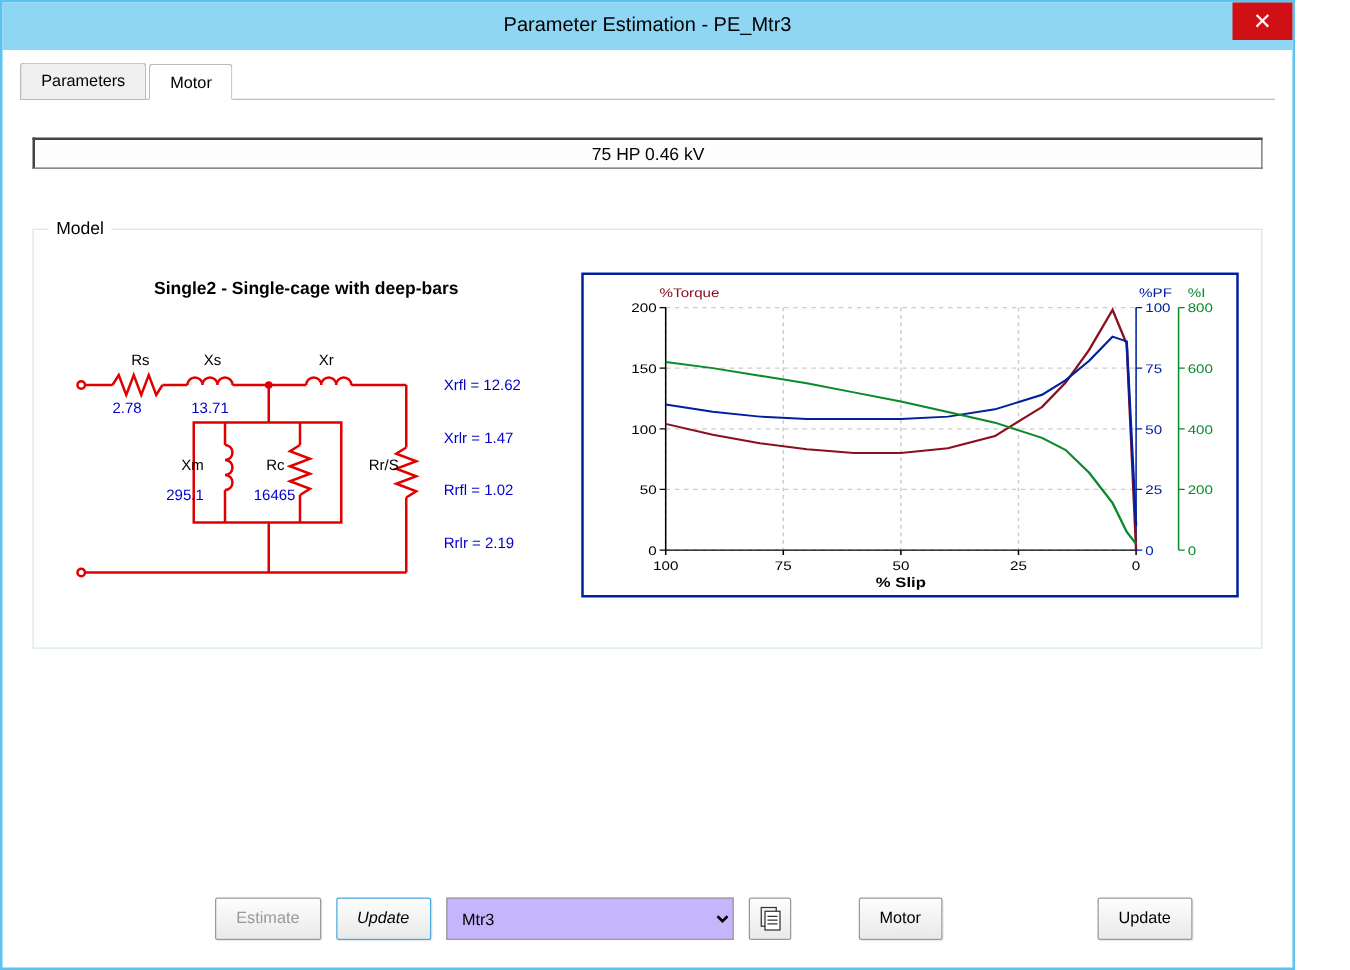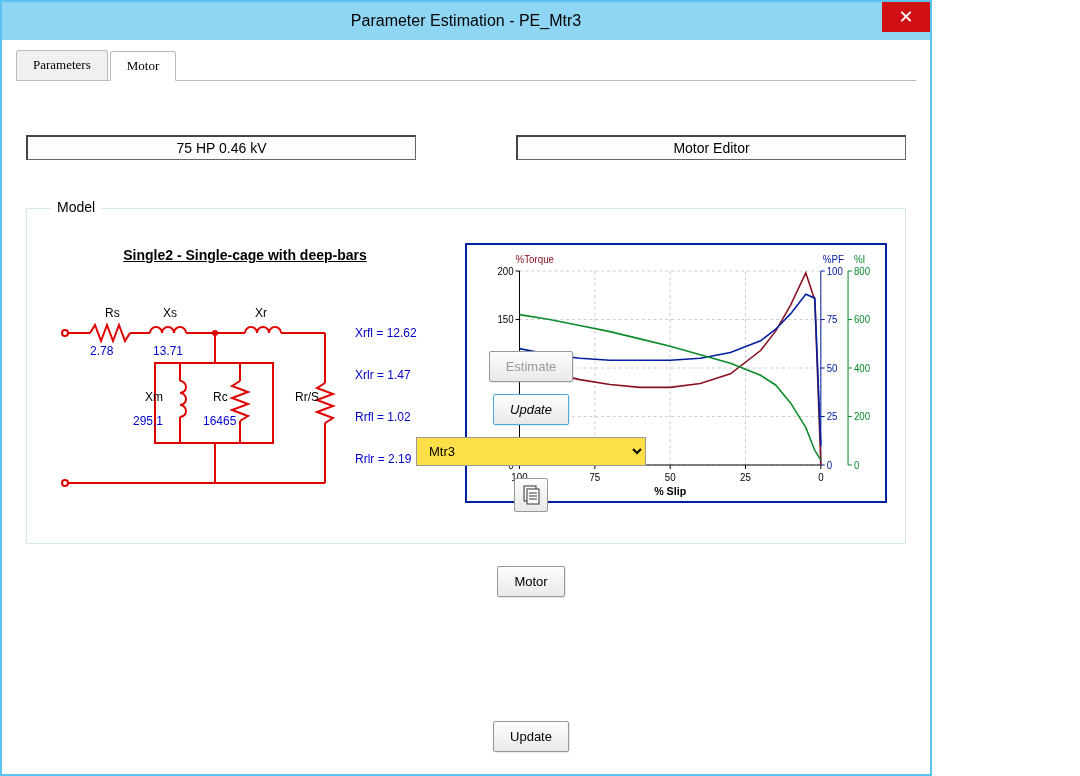--- a/index.html
+++ b/index.html
@@ -4,21 +4,21 @@
 <style>
   * { box-sizing: border-box; }
   body {
     margin: 0;
     font-family: "Segoe UI", Tahoma, sans-serif;
     font-size: 13px;
     background: #fff;
     color: #000;
   }
   .window {
-    width: 932px;
+    width: 1036px;
     height: 776px;
     border: 2px solid #5ac3f0;
     background: #fff;
     position: relative;
   }
   .titlebar {
     height: 38px;
     background: #8fd6f5;
     display: flex;
     align-items: center;
@@ -44,21 +44,20 @@
     font-family: Arial, sans-serif;
     line-height: 1;
     cursor: pointer;
   }
   .client {
     padding: 10px 14px 14px 14px;
   }
   .tabs {
     display: flex;
     border-bottom: 1px solid #bbb;
-    font-family: Liberation Serif, serif;
   }
   .tab {
     padding: 6px 16px;
     border: 1px solid #bbb;
     background: #f0f0f0;
     border-bottom: none;
     cursor: pointer;
     margin-right: 2px;
     border-radius: 3px 3px 0 0;
     font-size: 13px;
@@ -76,43 +75,41 @@
   }
   .info-box {
     border: 1px solid #666;
     border-top: 2px solid #444;
     border-left: 2px solid #444;
     background: #fdfdfd;
     padding: 3px 12px;
     text-align: center;
     font-size: 14px;
     flex: 1;
-    margin-top: 24px;
   }
   .fieldset {
     margin: 48px 10px 0 10px;
     border: 1px solid #d5e7ef;
     padding: 24px 18px 40px 18px;
     position: relative;
   }
   .legend {
     position: absolute;
     top: -10px;
-    left: 24px;
+    left: 12px;
     background: #fff;
     padding: 0 6px;
     font-size: 14px;
   }
   .model-body {
     display: flex;
     gap: 20px;
   }
   .circuit-col {
     flex: 0 0 400px;
-    text-decoration: underline;
   }
   .circuit-title {
     text-align: center;
     font-weight: 600;
     font-size: 14px;
     margin: 14px 0 10px 0;
   }
   .circuit-svg {
     display: block;
   }
@@ -124,24 +121,22 @@
     height: 260px;
     position: relative;
     margin-top: 10px;
   }
   .button-bar {
     position: absolute;
     bottom: 22px;
     left: 0;
     right: 0;
     display: flex;
-    align-items: center;
     gap: 12px;
     padding: 0 40px 0 170px;
-    flex-direction: column;
   }
   .btn {
     padding: 7px 16px;
     border: 1px solid #999;
     background: linear-gradient(#fdfdfd,#e9e9e9);
     cursor: pointer;
     font-size: 13px;
     border-radius: 2px;
     box-shadow: 1px 1px 0 rgba(0,0,0,0.08);
   }
@@ -151,21 +146,21 @@
   }
   .btn.primary-outline {
     border: 1px solid #4aa8e0;
     font-style: italic;
   }
   select.motor-select {
     padding: 5px 8px;
     border: 1px solid #999;
     width: 230px;
     font-size: 13px;
-    background: #fde047;
+    background: #c4b5fd;
   }
   .icon-btn {
     width: 34px;
     height: 34px;
     border: 1px solid #999;
     background: linear-gradient(#fdfdfd,#e9e9e9);
     display:flex;align-items:center;justify-content:center;
     cursor:pointer;
     border-radius:2px;
   }
@@ -184,21 +179,20 @@
   </div>
 
   <div class="client">
     <div class="tabs">
       <div class="tab">Parameters</div>
       <div class="tab active">Motor</div>
     </div>
 
     <div class="info-row">
       <div class="info-box">75 HP   0.46 kV</div>
-      <div class="info-box">Motor Editor</div>
     </div>
 
     <div class="fieldset">
       <div class="legend">Model</div>
 
       <div class="model-body">
         <div class="circuit-col">
           <div class="circuit-title">Single2 - Single-cage with deep-bars</div>
           <svg class="circuit-svg" width="400" height="230">
             <g stroke="#e00000" stroke-width="2" fill="none">

